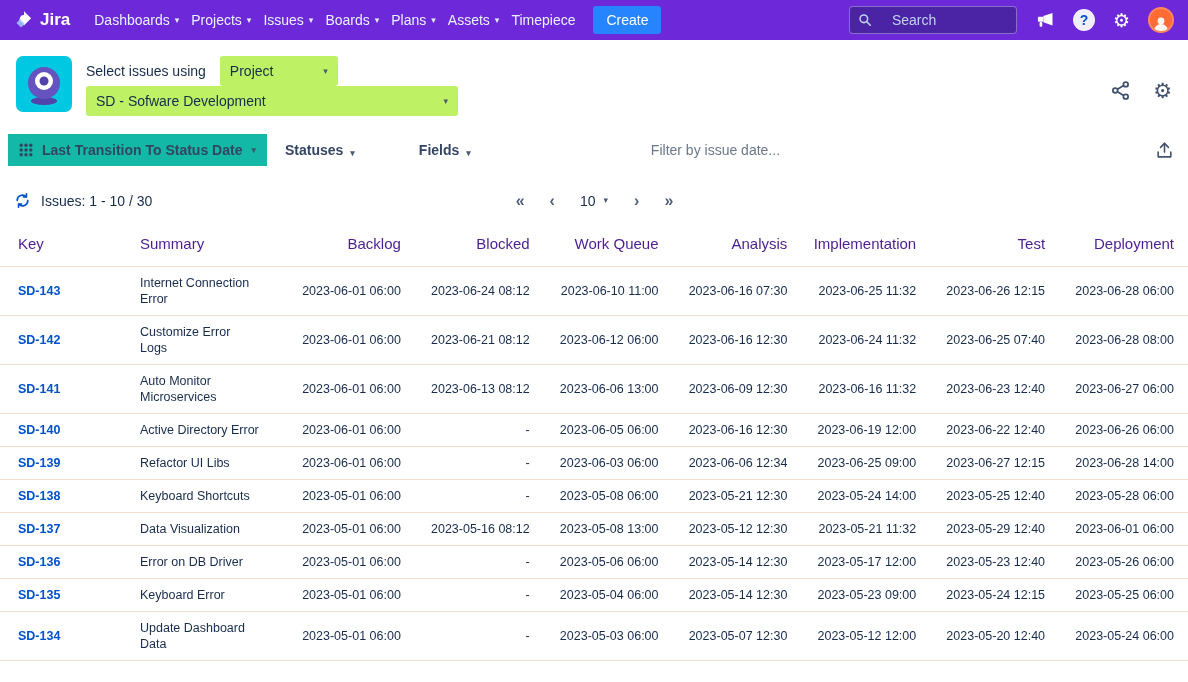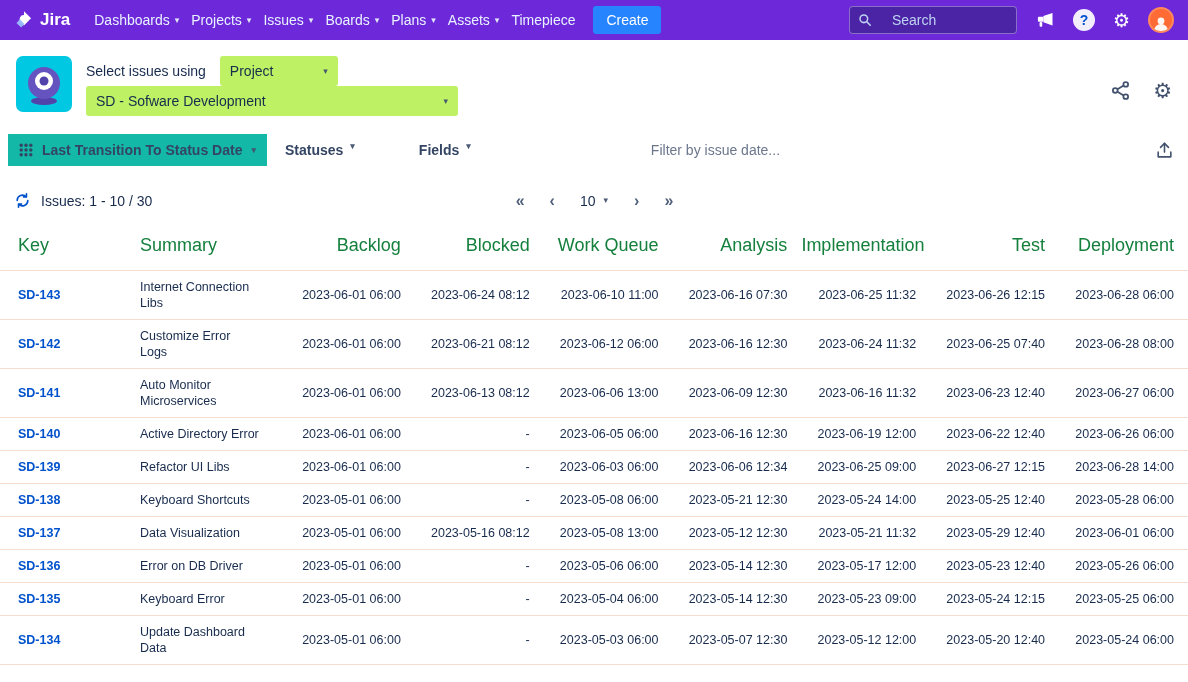--- a/index.html
+++ b/index.html
@@ -50,21 +50,21 @@
   .select.wide  { width:372px; }
   .header-actions { margin-left:auto; display:flex; align-items:center; gap:22px; margin-top:24px; }
   .action-icon { cursor:pointer; display:inline-flex; }
   .gear-dark { color:#42526E; font-size:21px; line-height:1; cursor:pointer; }
 
   
   .toolbar { display:flex; align-items:center; padding:12px 14px 10px 8px; }
   .view-btn { display:inline-flex; align-items:center; gap:9px; background:#14b8a6; border:none;
     border-radius:0; padding:8px 11px; font-size:14px; font-weight:bold; color:#344563;
     cursor:pointer; font-family:inherit; white-space:nowrap; }
-  .plain-btn { display:inline-flex; align-items:flex-start; gap:7px; background:transparent; border:none;
+  .plain-btn { display:inline-flex; align-items:flex-end; gap:7px; background:transparent; border:none;
     padding:8px 10px; font-size:14px; font-weight:600; color:#344563; cursor:pointer;
     font-family:inherit; }
   .plain-btn.statuses { margin-left:8px; }
   .plain-btn.fields { margin-left:44px; }
   .filter-input { border:none; outline:none; font-size:14px; color:#344563; margin-left:170px;
     width:380px; font-family:inherit; background:transparent; }
   .filter-input::placeholder { color:#6B778C; }
   .export-wrap { margin-left:auto; display:inline-flex; cursor:pointer; }
 
   
@@ -72,21 +72,21 @@
   .refresh-wrap { display:inline-flex; cursor:pointer; }
   .issues-label { margin-left:10px; font-size:14px; color:#172B4D; }
   .pager { position:absolute; left:50%; transform:translateX(-50%); display:flex; align-items:center;
     gap:26px; color:#505F79; font-size:16px; }
   .pg-btn { cursor:pointer; user-select:none; font-weight:bold; letter-spacing:-1px; }
   .page-size { display:inline-flex; align-items:center; gap:8px; font-size:14px; color:#172B4D;
     cursor:pointer; }
 
   
   table { width:100%; border-collapse:collapse; table-layout:fixed; }
-  th { font-size:18px; font-weight:400; color:#15803d; padding:12px 14px 14px 0;
+  th { font-size:15px; font-weight:400; color:#4c1d95; padding:12px 14px 14px 0;
     border-bottom:1px solid #F6DECF; }
   th.left { text-align:left; }
   th.right { text-align:right; }
   td { font-size:12.5px; color:#172B4D; padding:8px 14px 8px 0; line-height:16px;
     border-bottom:1px solid #F6DECF; vertical-align:middle; }
   td.right { text-align:right; white-space:nowrap; }
   th:first-child, td:first-child { width:140px; padding-left:18px; text-align:left; }
   th:nth-child(2), td:nth-child(2) { width:146px; padding-right:26px; text-align:left; }
   .issue-key { color:#0052CC; font-weight:600; text-decoration:none; font-size:12.5px; }
   .summary-cell { color:#172B4D; }
@@ -269,21 +269,21 @@
         <th class="right">Work Queue</th>
         <th class="right">Analysis</th>
         <th class="right">Implementation</th>
         <th class="right">Test</th>
         <th class="right">Deployment</th>
       </tr>
   </thead>
   <tbody>
       <tr>
         <td><a href="#" class="issue-key">SD-143</a></td>
-        <td class="summary-cell">Internet Connection Libs</td>
+        <td class="summary-cell">Internet Connection Error</td>
         <td class="right">2023-06-01 06:00</td>
         <td class="right">2023-06-24 08:12</td>
         <td class="right">2023-06-10 11:00</td>
         <td class="right">2023-06-16 07:30</td>
         <td class="right">2023-06-25 11:32</td>
         <td class="right">2023-06-26 12:15</td>
         <td class="right">2023-06-28 06:00</td>
       </tr>
       <tr>
         <td><a href="#" class="issue-key">SD-142</a></td>

